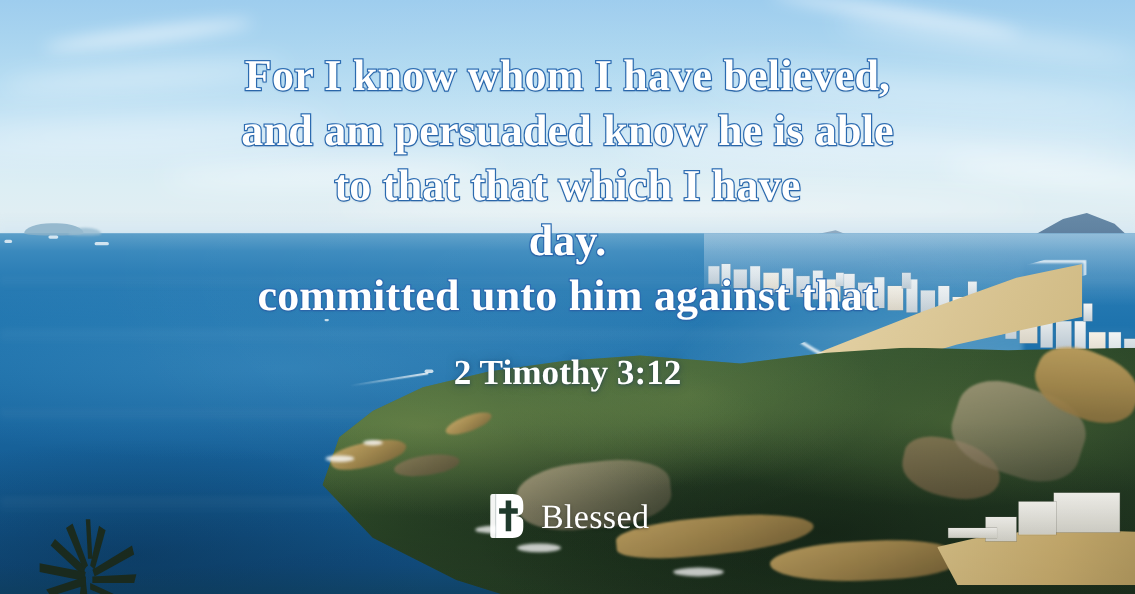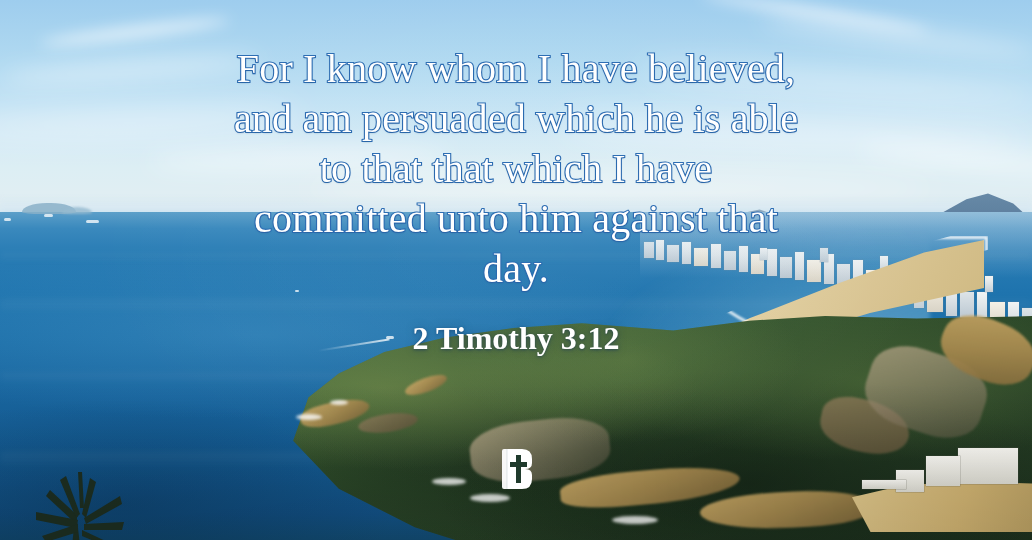--- a/index.html
+++ b/index.html
@@ -264,21 +264,21 @@
     display: flex;
     flex-direction: column;
     align-items: center;
   }
 
   .verse {
     width: 700px;
     margin-top: 44px;
     text-align: center;
     font-family: "Liberation Serif", "DejaVu Serif", serif;
-    font-weight: 400;
+    font-weight: 700;
     font-size: 40px;
     line-height: 50px;
     letter-spacing: 0.2px;
     color: #ffffff;
     -webkit-text-stroke: 2.2px #2f6fb5;
     paint-order: stroke fill;
     text-shadow:
       0 0 1px #2f6fb5,
       0 1px 2px rgba(30,70,120,0.35);
   }
@@ -444,35 +444,36 @@
       </g>
     </svg>
 
     <div class="grade"></div>
   </div>
 
   <div class="overlay">
 
     <div class="verse">
       <div>For I know whom I have believed,</div>
-      <div>and am persuaded which he is able</div>
+      <div>and am persuaded know he is able</div>
       <div>to that that which I have</div>
+      <div>day.</div>
       <div>committed unto him against that</div>
-      <div>day.</div>
     </div>
 
     <div class="reference">2 Timothy 3:12</div>
 
     <div class="logo">
       <svg class="logo-mark" viewBox="0 0 36 42" aria-hidden="true">
 
         <path d="M4 3 L4 39 Q4 41 6 41 L9 41 L9 1 L6 1 Q4 1 4 3 Z" fill="#ffffff" opacity="0.95"></path>
 
         <path d="M9 1 L24 1 Q34 1 34 11 L34 15 Q34 21 27 21 Q34 21 34 27 L34 31 Q34 41 24 41 L9 41 Z" fill="#ffffff"></path>
 
         <path d="M18 7 L23 7 L23 14 L29 14 L29 19 L23 19 L23 35 L18 35 L18 19 L12 19 L12 14 L18 14 Z" fill="#1f3a2c"></path>
 
         <path d="M9 1 L9 41" stroke="#c8d2d6" stroke-width="0.8" fill="none" opacity="0.7"></path>
       </svg>
+      <span class="logo-word">Blessed</span>
     </div>
 
   </div>
 </div>
 
 </body></html>

